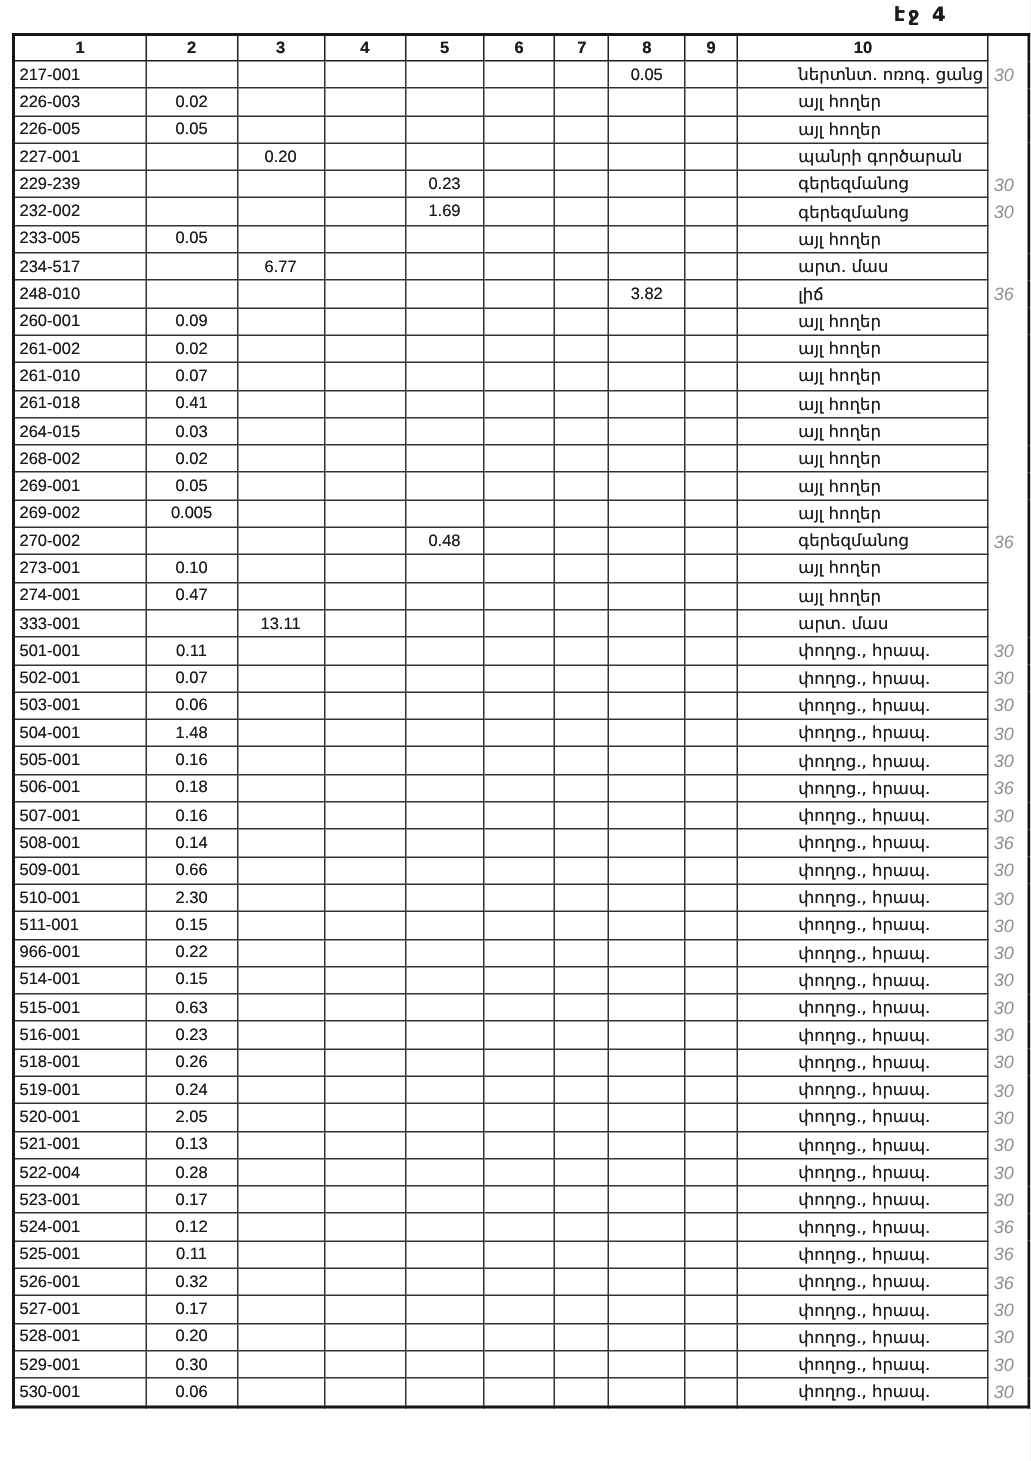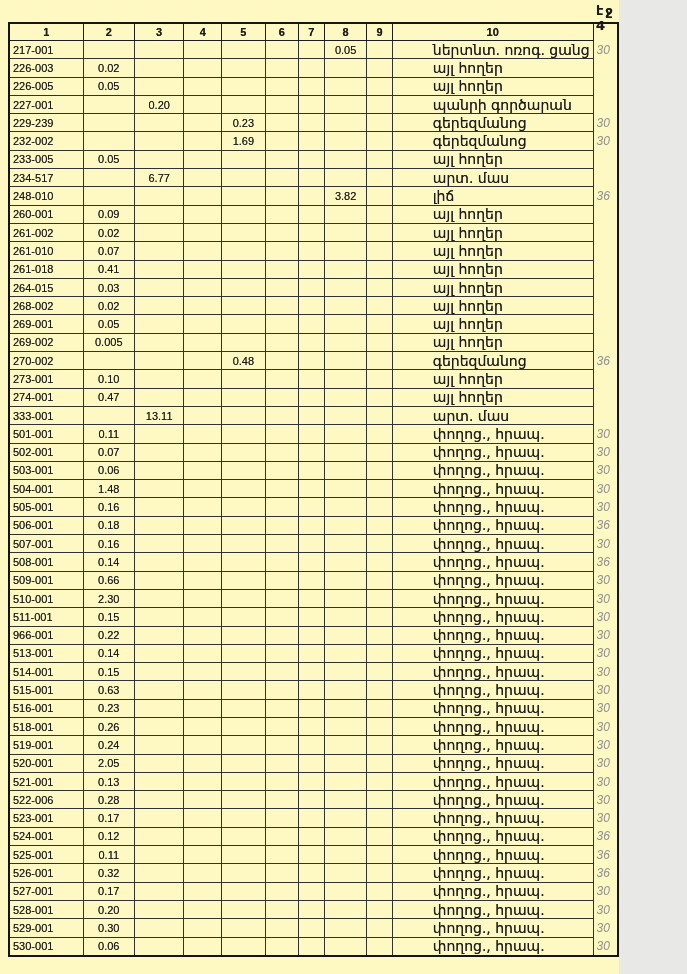--- a/index.html
+++ b/index.html
@@ -1,19 +1,19 @@
 <!DOCTYPE html>
 <html><head>
 <meta charset="utf-8">
 <style>
   html,body{margin:0;padding:0;background:#e8e8e6;}
   .page{
     position:relative;
-    width:619px;height:974px;
-    background:#fef9c3;
+    width:687px;height:974px;
+    background:#ffffff;
     font-family:"Liberation Sans",sans-serif;
     color:#1b1b1b;
     overflow:hidden;
   }
   .page-label{
     position:absolute;top:3px;left:596px;
     font-size:13px;font-weight:bold;letter-spacing:2px;
     font-family:"DejaVu Sans",sans-serif;
     text-shadow:0 0 .4px rgba(0,0,0,.8);
   }
@@ -32,21 +32,21 @@
     border:1px solid #323232;
     font-size:11px;height:17.3px;
     padding:0 3px;overflow:hidden;white-space:nowrap;
     text-shadow:0 0 .3px rgba(0,0,0,.65);
   }
   .sheet td.code{text-align:left;font-family:"Liberation Sans",sans-serif;}
   .sheet td.val{text-align:center;}
   .sheet td.use{
     text-align:left;
     font-family:"DejaVu Sans",sans-serif;
-    font-size:14px;
+    font-size:11px;
     padding-left:40px;
   }
   .sheet th.note, .sheet td.note{
     border:none;background:transparent;
     color:#8f8f8f;font-size:12px;font-style:italic;
     text-shadow:none;font-weight:normal;
   }
 </style>
 </head>
 <body>
@@ -507,33 +507,20 @@
           <td class="val"></td>
           <td class="val"></td>
           <td class="val"></td>
           <td class="val"></td>
           <td class="val"></td>
           <td class="val"></td>
           <td class="use">փողոց., հրապ.</td>
           <td class="note">30</td>
         </tr>
         <tr>
-          <td class="code">513-001</td>
-          <td class="val">0.14</td>
-          <td class="val"></td>
-          <td class="val"></td>
-          <td class="val"></td>
-          <td class="val"></td>
-          <td class="val"></td>
-          <td class="val"></td>
-          <td class="val"></td>
-          <td class="use">փողոց., հրապ.</td>
-          <td class="note">30</td>
-        </tr>
-        <tr>
           <td class="code">514-001</td>
           <td class="val">0.15</td>
           <td class="val"></td>
           <td class="val"></td>
           <td class="val"></td>
           <td class="val"></td>
           <td class="val"></td>
           <td class="val"></td>
           <td class="val"></td>
           <td class="use">փողոց., հրապ.</td>
@@ -611,21 +598,21 @@
           <td class="val"></td>
           <td class="val"></td>
           <td class="val"></td>
           <td class="val"></td>
           <td class="val"></td>
           <td class="val"></td>
           <td class="use">փողոց., հրապ.</td>
           <td class="note">30</td>
         </tr>
         <tr>
-          <td class="code">522-006</td>
+          <td class="code">522-004</td>
           <td class="val">0.28</td>
           <td class="val"></td>
           <td class="val"></td>
           <td class="val"></td>
           <td class="val"></td>
           <td class="val"></td>
           <td class="val"></td>
           <td class="val"></td>
           <td class="use">փողոց., հրապ.</td>
           <td class="note">30</td>

